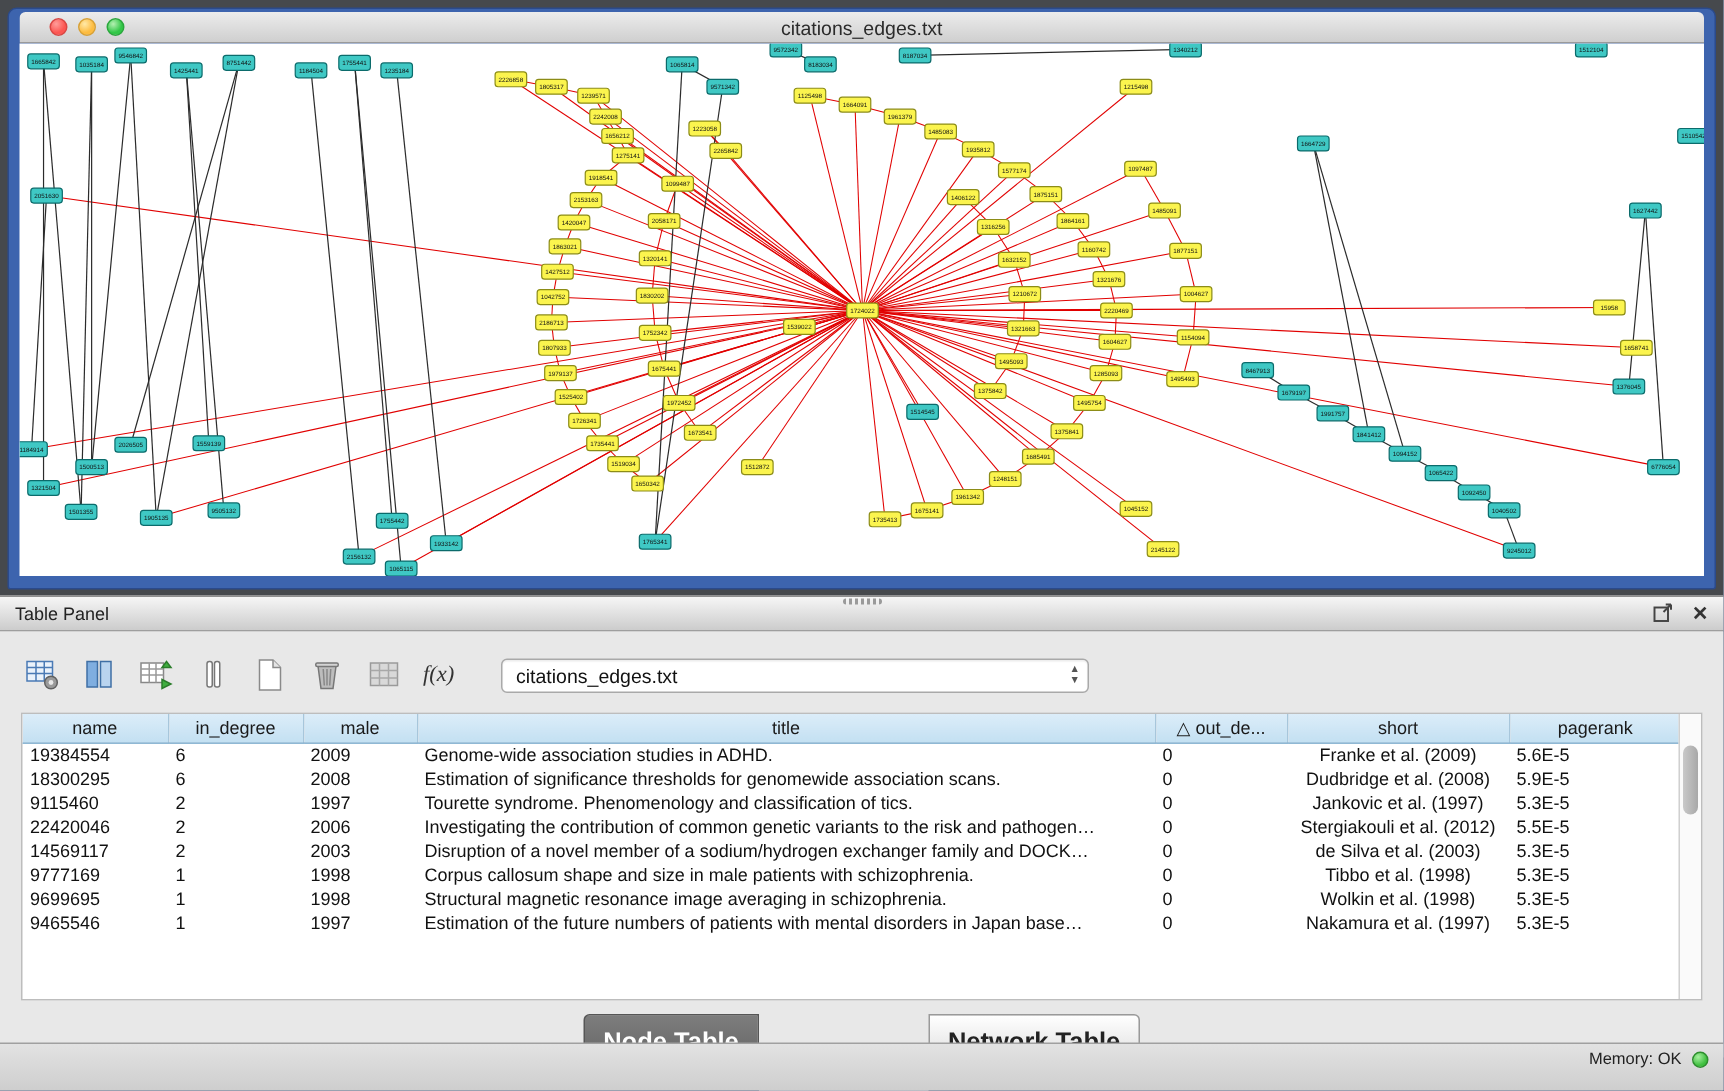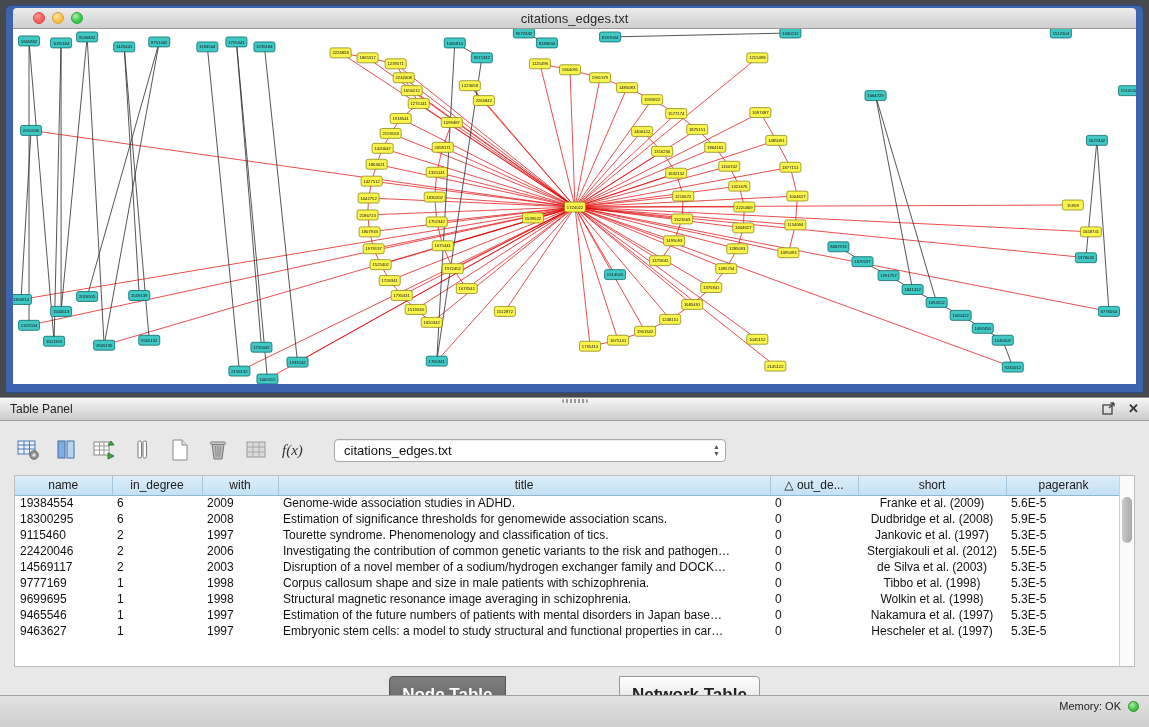--- a/index.html
+++ b/index.html
@@ -820,21 +820,21 @@
             <col style="width: 76px;">
             <col style="width: 492px;">
             <col style="width: 88px;">
             <col style="width: 148px;">
             <col style="width: 115px;">
           </colgroup>
         <thead>
             <tr id="thead-row">
               <th>name</th>
               <th>in_degree</th>
-              <th>with</th>
+              <th>male</th>
               <th>title</th>
               <th>△ out_de...</th>
               <th>short</th>
               <th>pagerank</th>
             </tr>
           </thead>
         <tbody id="tbody">
             <tr>
               <td>19384554</td>
               <td>6</td>
@@ -900,29 +900,20 @@
             </tr>
             <tr>
               <td>9465546</td>
               <td>1</td>
               <td>1997</td>
               <td>Estimation of the future numbers of patients with mental disorders in Japan base…</td>
               <td>0</td>
               <td class="c-short">Nakamura et al. (1997)</td>
               <td>5.3E-5</td>
             </tr>
-            <tr>
-              <td>9463627</td>
-              <td>1</td>
-              <td>1997</td>
-              <td>Embryonic stem cells: a model to study structural and functional properties in car…</td>
-              <td>0</td>
-              <td class="c-short">Hescheler et al. (1997)</td>
-              <td>5.3E-5</td>
-            </tr>
           </tbody>
       </table>
       <div class="vscroll">
         <div class="vthumb"></div>
       </div>
     </div>
 
     <div class="tabs-row">
       <div class="tab first selected">Node Table</div>
       <div class="tab mid">Edge Table</div>

